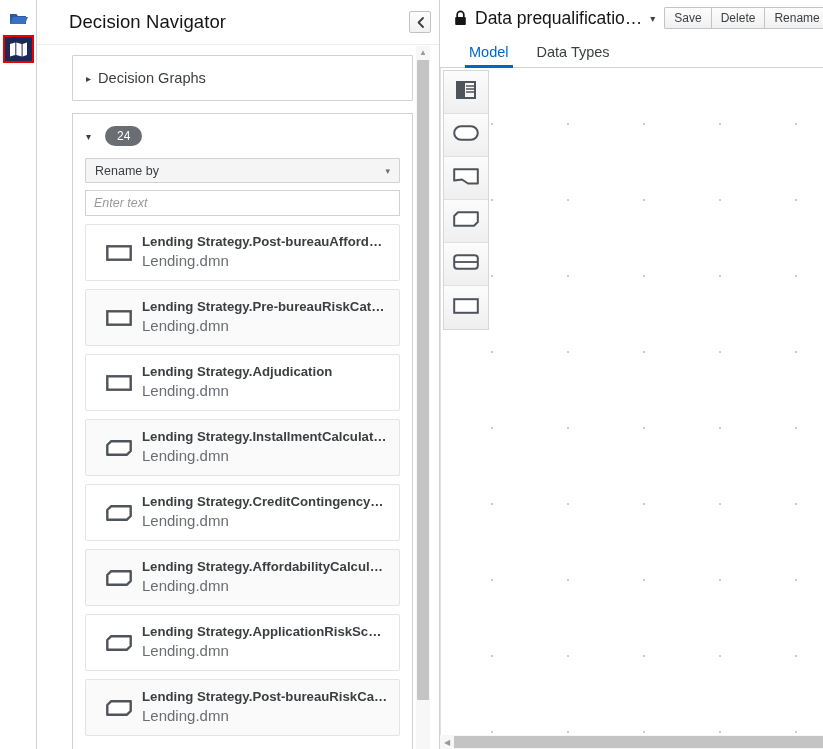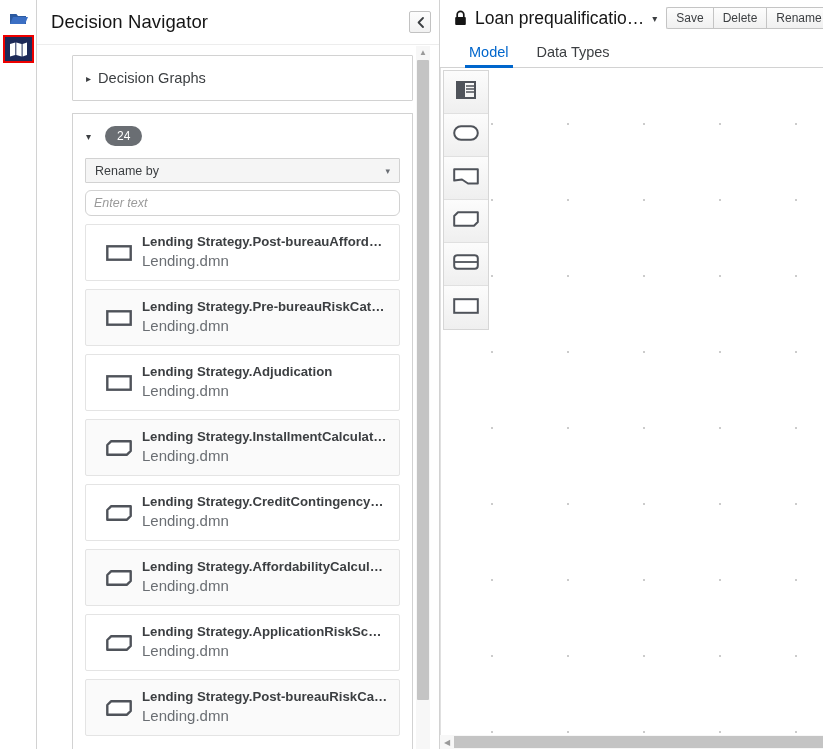--- a/index.html
+++ b/index.html
@@ -32,21 +32,21 @@
     width: 403px; flex: 0 0 403px; height: 749px;
     background: #fff; border-right: 1px solid #d2d2d2;
     display: flex; flex-direction: column; position: relative;
   }
   .nav-header {
     height: 45px; flex: 0 0 45px;
     display: flex; align-items: center; justify-content: space-between;
     padding: 0 8px 0 14px; border-bottom: 1px solid #ededed;
     background: #fff;
   }
-  .nav-title { font-size: 18.5px; color: #151515; font-weight: 400; letter-spacing: .1px; }
+  .nav-title { font-size: 18.5px; color: #151515; font-weight: 400; letter-spacing: .1px; margin-left: 18px; }
   .collapse-btn {
     width: 22px; height: 22px; border: 1px solid #c2c2c2; border-radius: 2px;
     background: linear-gradient(#fdfdfd,#f2f2f2);
     display: flex; align-items: center; justify-content: center;
     cursor: pointer; color: #3c3f42; font-size: 11px; line-height: 1;
   }
 
   .nav-body {
     flex: 1 1 auto; overflow: hidden; position: relative;
     padding: 0 0 0 0; background: #fff;
@@ -73,21 +73,21 @@
   .select-box {
     height: 25px; border: 1px solid #d2d2d2; background: #f5f5f5;
     display: flex; align-items: center; justify-content: space-between;
     padding: 0 9px; font-size: 12.5px; color: #3c3f42; cursor: pointer;
     margin-bottom: 7px; border-radius: 1px;
   }
   .select-box .chev { font-size: 9px; color: #6a6e73; }
   .text-input {
     width: 100%; height: 24px; border: 1px solid #d2d2d2; background: #fff;
     padding: 12px 8px; font-size: 12.5px; color: #c2410c;
-    font-family: "Liberation Sans", sans-serif; border-radius: 6px;
+    font-family: "Liberation Sans", sans-serif; border-radius: 0;
   }
   .text-input::placeholder { color: #9b9b9b; font-style: italic; }
 
   .comp-list { padding: 0 12px 12px; }
   .comp-item {
     border: 1px solid #e4e4e4; background: #fafafa; border-radius: 2px;
     height: 57px; margin-bottom: 8px; display: flex; align-items: center;
     padding: 0 10px; cursor: pointer;
   }
   .comp-item:nth-child(odd) { background: #fff; }
@@ -344,21 +344,21 @@
 
   <div class="editor">
 
     <div class="editor-top">
       <span class="lock-icon">
         <svg width="13" height="16" viewBox="0 0 13 16">
           <path d="M3.2 7 L3.2 4.6 a3.3 3.3 0 0 1 6.6 0 L9.8 7" stroke="#151515" stroke-width="1.7" fill="none"></path>
           <rect x="1.2" y="7" width="10.6" height="8" rx="1" fill="#151515"></rect>
         </svg>
       </span>
-      <span class="doc-title">Loan prequalificatio…</span>
+      <span class="doc-title">Data prequalificatio…</span>
       <span class="title-chev">▾</span>
       <div class="btn-group" id="toolbar-buttons">
           <div class="tbtn">Save</div>
           <div class="tbtn">Delete</div>
           <div class="tbtn">Rename</div>
         </div>
     </div>
 
     <div class="tabbar" id="tabbar">
         <div class="tab active">Model</div>

